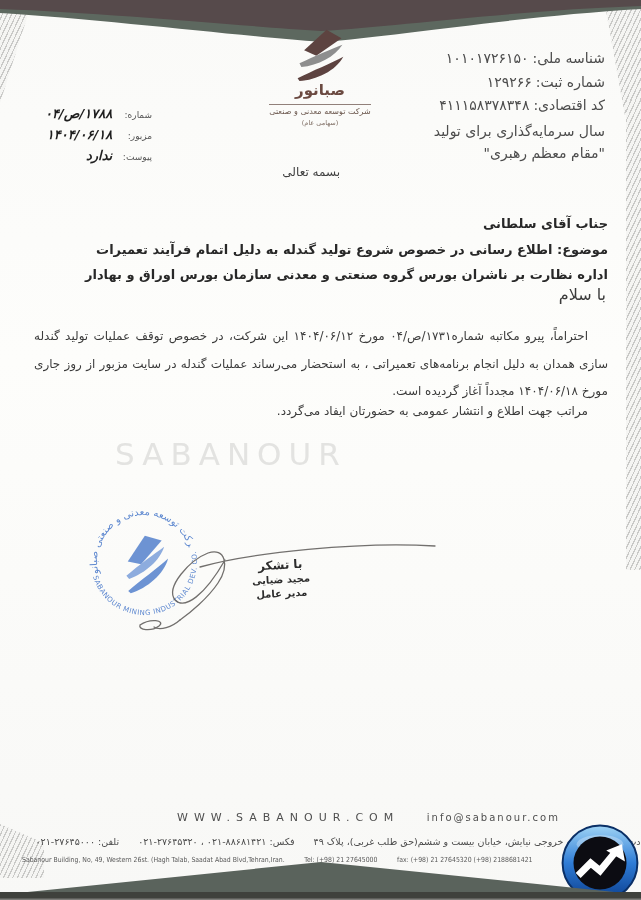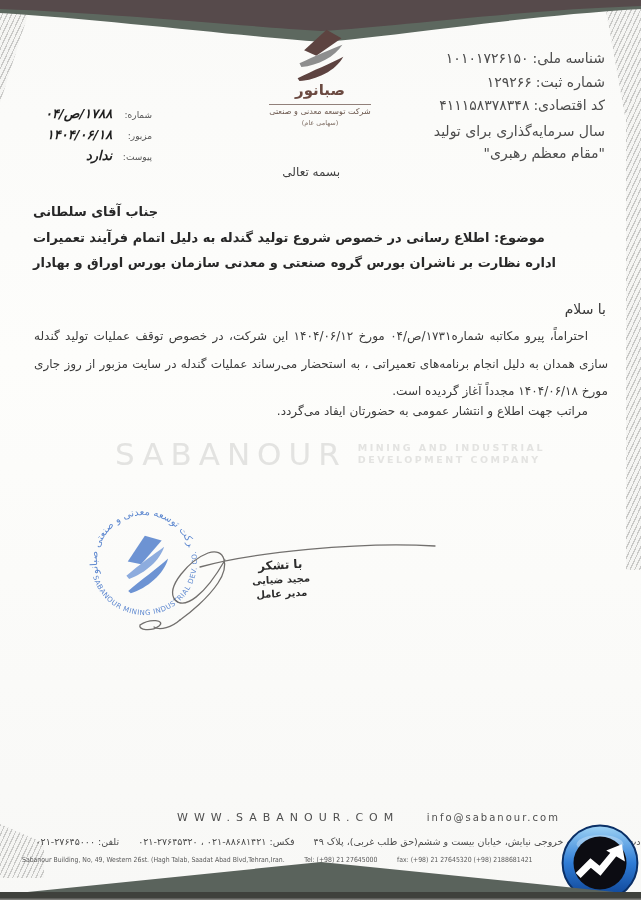--- a/index.html
+++ b/index.html
@@ -26,23 +26,23 @@
   .reg-row{margin-bottom:7.5px;}
   .reg-val{margin-right:4px;}
   .reg-slogan{margin-top:10px;margin-bottom:6px;}
   .doc-meta{position:absolute;left:45px;top:106px;direction:rtl;}
   .meta-row{display:flex;align-items:baseline;margin-bottom:6px;}
   .meta-label{width:40px;font-size:9px;color:#555;}
   .meta-value{font-size:13px;font-weight:bold;color:#1e1e1e;font-style:italic;}
   
   .bismillah{position:absolute;top:165px;left:228px;width:112px;text-align:right;
              font-size:12px;color:#3f3f3f;}
-  .recipient-block{position:absolute;top:199px;right:33px;left:33px;direction:rtl;text-align:left;
+  .recipient-block{position:absolute;top:211px;right:33px;left:33px;direction:rtl;text-align:right;
              font-weight:bold;font-size:13px;line-height:25.5px;color:#282828;}
-  .salutation{position:absolute;top:301px;right:35px;direction:rtl;font-size:14px;}
+  .salutation{position:absolute;top:285px;right:35px;direction:rtl;font-size:16px;}
   .letter-body{position:absolute;top:323px;right:33px;left:34px;direction:rtl;text-align:justify;
              font-size:12px;line-height:27.5px;color:#3b3b3b;text-indent:20px;}
   .letter-closing{position:absolute;top:404px;right:33px;left:34px;direction:rtl;
              font-size:12px;color:#3b3b3b;text-indent:20px;}
   
   .watermark{position:absolute;top:436px;left:115px;display:flex;gap:11px;color:#e3e3e1;
              user-select:none;white-space:nowrap;}
   .wm-main{font-size:31px;letter-spacing:7px;font-weight:500;line-height:36px;}
   .wm-side{margin-top:6px;font-size:9.5px;font-weight:bold;letter-spacing:2.5px;line-height:11.5px;}
   
@@ -128,24 +128,20 @@
     <div>موضوع: اطلاع رسانی در خصوص شروع تولید گندله به دلیل اتمام فرآیند تعمیرات</div>
     <div>اداره نظارت بر ناشران بورس گروه صنعتی و معدنی سازمان بورس اوراق و بهادار</div>
   </div>
 
   <div class="salutation">با سلام</div>
   <div class="letter-body">احتراماً، پیرو مکاتبه شماره۱۷۳۱/ص/۰۴ مورخ ۱۴۰۴/۰۶/۱۲ این شرکت، در خصوص توقف عملیات تولید گندله سازی همدان به دلیل انجام برنامه‌های تعمیراتی ، به استحضار می‌رساند عملیات گندله در سایت مزبور از روز جاری مورخ ۱۴۰۴/۰۶/۱۸ مجدداً آغاز گردیده است.</div>
   <div class="letter-closing">مراتب جهت اطلاع و انتشار عمومی به حضورتان ایفاد می‌گردد.</div>
 
   <div class="watermark">
     <span class="wm-main">SABANOUR</span>
-    <span class="wm-side">
-      <span>MINING AND INDUSTRIAL</span><br>
-      <span>DEVELOPMENT COMPANY</span>
-    </span>
   </div>
 
   <svg class="stamp" viewBox="0 0 132 132">
     <defs>
       <path id="arcTop" d="M 19,66 A 47,47 0 0 1 113,66" fill="none"></path>
       <path id="arcBot" d="M 13,66 A 53,53 0 0 0 119,66" fill="none"></path>
     </defs>
     <text font-size="10" fill="#4173c8" font-family="DejaVu Sans, sans-serif">
       <textPath href="#arcTop" startOffset="50%" text-anchor="middle">شرکت توسعه معدنی و صنعتی صبانور</textPath>
     </text>

